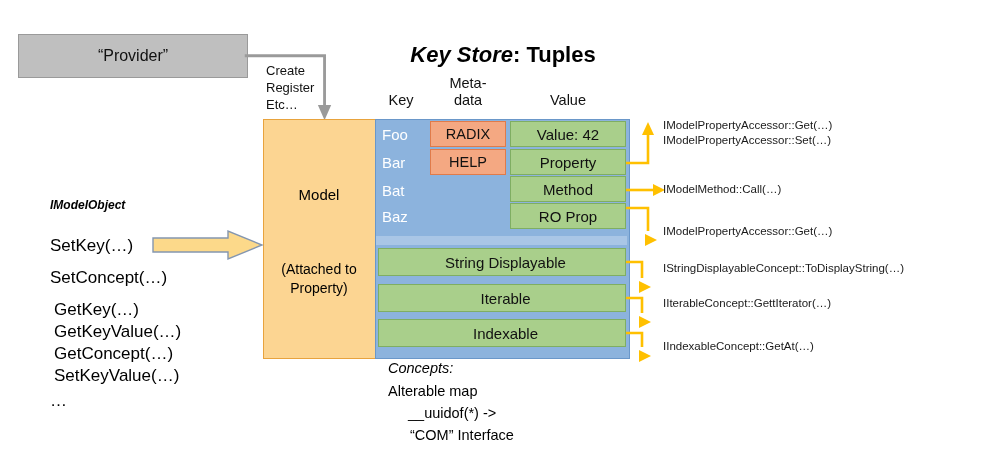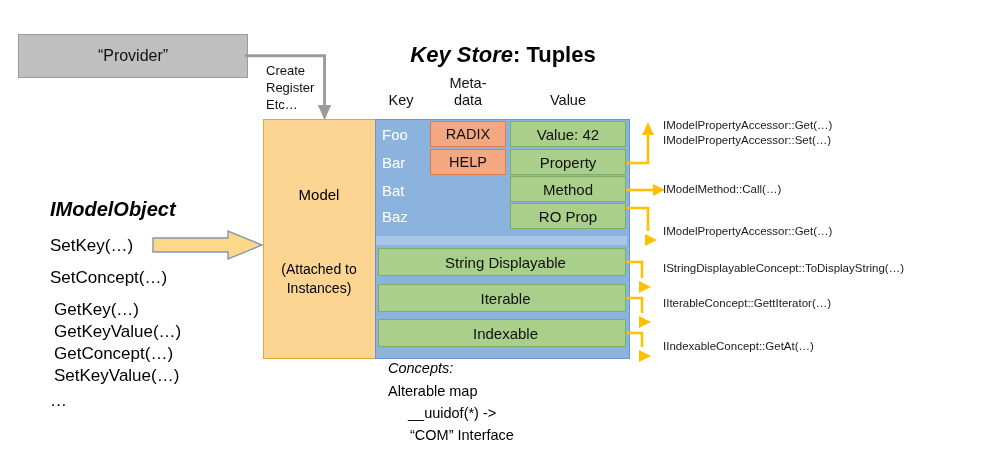--- a/index.html
+++ b/index.html
@@ -55,21 +55,21 @@
   
   .val-cell{background:#a9cf8b;border:1px solid #7fae62;box-sizing:border-box;
      display:flex;align-items:center;justify-content:center;font-size:15px;color:#111;}
   .val-narrow{left:510px;width:116px;height:26px;}
   .val-wide{left:378px;width:248px;height:28px;padding-left:7px;}
 
   
   .api-label{font-size:11.5px;line-height:15px;color:#1a1a1a;white-space:nowrap;}
 
   
-  #imodelobject-title{left:50px;top:198px;font-size:20px;font-weight:bold;font-style:italic;}
+  #imodelobject-title{left:50px;top:198px;font-size:12px;font-weight:bold;font-style:italic;}
   .imo-item{left:50px;font-size:17px;white-space:nowrap;}
   .imo-item.indent{left:54px;}
 
   
   #big-arrow{left:152px;top:230px;width:112px;height:30px;}
 
   
   #concepts-title{left:388px;top:360px;font-size:14.5px;font-weight:normal;font-style:italic;}
   .concept-line{left:388px;font-size:14.5px;white-space:nowrap;}
   .concept-line.ind1{left:408px;}
@@ -101,21 +101,21 @@
 <div class="abs colhead" id="col-head-metadata">
   <div>Meta-</div>
   <div>data</div>
 </div>
 <div class="abs colhead" id="col-head-value">Value</div>
 
 <div class="abs" id="model-box"></div>
 <div class="abs" id="model-label">Model</div>
 <div class="abs" id="model-sublabel">
   <div>(Attached to</div>
-  <div>Instances)</div>
+  <div>Property)</div>
 </div>
 
 <div class="abs" id="keystore-panel"></div>
 
 <div class="abs sep-band" style="top:236px;"></div>
 
 <div class="abs key-cell" style="top:121px;">Foo</div>
 <div class="abs key-cell" style="top:149px;text-align:center;">Bar</div>
 <div class="abs key-cell" style="top:177px;">Bat</div>
 <div class="abs key-cell" style="top:203px;">Baz</div>

